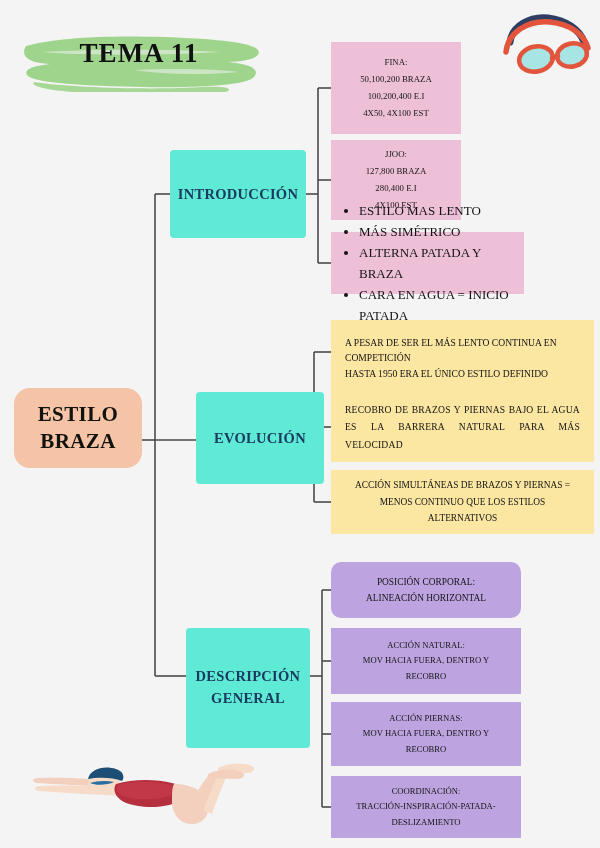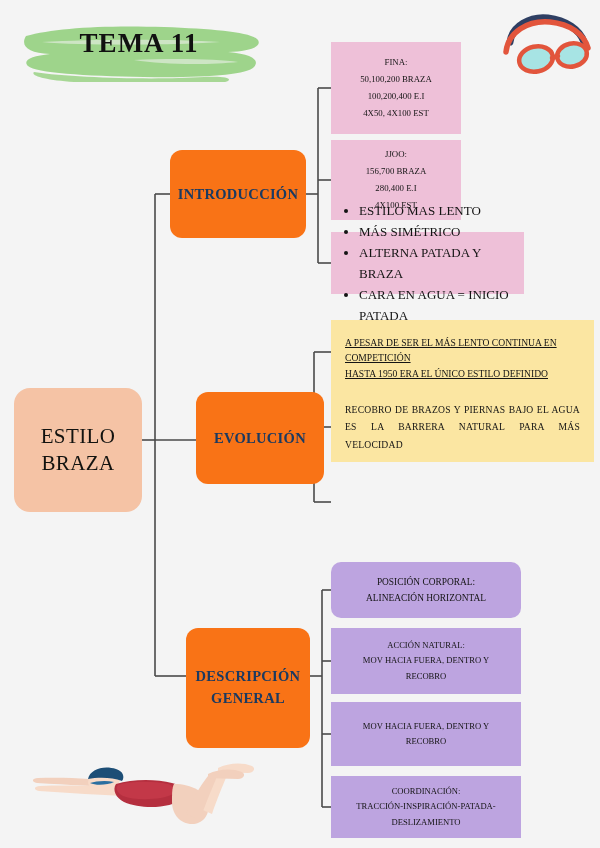--- a/index.html
+++ b/index.html
@@ -9,21 +9,21 @@
     font-family:"Liberation Serif", serif;
     overflow:hidden;
     position:relative;
   }
   #canvas{position:absolute;left:0;top:0;width:600px;height:848px;}
 
   
   #wires{position:absolute;left:0;top:0;width:600px;height:848px;pointer-events:none;}
 
   
-  .title-wrap{position:absolute;left:14px;top:20px;width:250px;height:62px;}
+  .title-wrap{position:absolute;left:14px;top:30px;width:250px;height:62px;}
   .brush{position:absolute;left:0;top:0;width:250px;height:62px;}
   .title-text{
     position:absolute;left:0;top:8px;width:250px;
     text-align:center;
     font-size:27px;font-weight:bold;letter-spacing:1px;
     color:#111;
   }
 
   
   .goggles{position:absolute;left:496px;top:8px;width:100px;height:80px;}
@@ -32,27 +32,27 @@
   .swimmer{position:absolute;left:22px;top:752px;width:250px;height:96px;}
 
   
   .node{
     position:absolute;
     box-sizing:border-box;
     display:flex;align-items:center;justify-content:center;
     text-align:center;
   }
   .root{
-    left:14px;top:388px;width:128px;height:124px;
+    left:14px;top:388px;width:128px;height:80px;
     background:#f5c3a5;border-radius:16px;
-    color:#12120f;font-size:21px;font-weight:normal;line-height:1.28;
+    color:#12120f;font-size:21px;font-weight:bold;line-height:1.28;
     letter-spacing:.4px;
   }
   .branch{
-    background:#f97316;border-radius:12px;
+    background:#5eead4;border-radius:4px;
     color:#1b3a61;font-weight:bold;letter-spacing:.3px;
   }
   #branch-intro{left:170px;top:150px;width:136px;height:88px;font-size:14.5px;}
   #branch-evol{left:196px;top:392px;width:128px;height:92px;font-size:14.5px;}
   #branch-desc{left:186px;top:628px;width:124px;height:120px;font-size:14.5px;line-height:1.5;}
 
   
   .card{
     position:absolute;box-sizing:border-box;
     display:flex;flex-direction:column;justify-content:center;
@@ -66,21 +66,21 @@
   .c-center{text-align:center;}
   .c-left{text-align:left;}
   .c-just{text-align:justify;text-align-last:left;}
 
   #p1{left:331px;top:42px;width:130px;height:92px;font-size:8.8px;line-height:1.95;padding:4px 6px;}
   #p2{left:331px;top:140px;width:130px;height:80px;font-size:8.8px;line-height:1.95;padding:4px 6px;font-family:Liberation Serif, serif;}
   #p3{left:331px;top:232px;width:193px;height:62px;font-size:13px;line-height:1.62;padding:6px 6px 6px 6px;}
   #p3 ul{margin:0;padding-left:22px;}
   #p3 li{margin:0;}
 
-  #y1{left:331px;top:320px;width:263px;height:76px;font-size:9.6px;line-height:1.62;padding:6px 14px;text-decoration:underline;}
+  #y1{left:331px;top:320px;width:263px;height:76px;font-size:9.6px;line-height:1.62;padding:6px 14px;}
   #y2{left:331px;top:392px;width:263px;height:70px;font-size:9.6px;line-height:1.8;padding:6px 14px;letter-spacing:.2px;}
   #y3{left:331px;top:470px;width:263px;height:64px;font-size:9.4px;line-height:1.78;padding:6px 14px;}
 
   #v1{left:331px;top:562px;width:190px;height:56px;font-size:9.4px;line-height:1.72;padding:5px 8px;border-radius:10px;}
   #v2{left:331px;top:628px;width:190px;height:66px;font-size:8.6px;line-height:1.78;padding:5px 8px;}
   #v3{left:331px;top:702px;width:190px;height:64px;font-size:8.6px;line-height:1.78;padding:5px 8px;}
   #v4{left:331px;top:776px;width:190px;height:62px;font-size:8.6px;line-height:1.78;padding:5px 8px;}
 </style>
 </head>
 <body style="background: rgb(244, 244, 244);">
@@ -196,21 +196,21 @@
 
   <div id="p1" class="card pink c-center">
     <span class="ln">FINA:</span>
     <span class="ln">50,100,200 BRAZA</span>
     <span class="ln">100,200,400 E.I</span>
     <span class="ln">4X50, 4X100 EST</span>
   </div>
 
   <div id="p2" class="card pink c-center">
     <span class="ln">JJOO:</span>
-    <span class="ln">156,700 BRAZA</span>
+    <span class="ln">127,800 BRAZA</span>
     <span class="ln">280,400 E.I</span>
     <span class="ln">4X100 EST</span>
   </div>
 
   <div id="p3" class="card pink c-left">
     <ul>
       <li>ESTILO MAS LENTO</li>
       <li>MÁS SIMÉTRICO</li>
       <li>ALTERNA PATADA Y BRAZA</li>
       <li>CARA EN AGUA = INICIO PATADA</li>
@@ -219,33 +219,37 @@
 
   <div id="y1" class="card yellow c-left">
     <span class="ln">A PESAR DE SER EL MÁS LENTO CONTINUA EN COMPETICIÓN</span>
     <span class="ln">HASTA 1950 ERA EL ÚNICO ESTILO DEFINIDO</span>
   </div>
 
   <div id="y2" class="card yellow c-just">
     <span class="ln">RECOBRO DE BRAZOS Y PIERNAS BAJO EL AGUA ES LA BARRERA NATURAL PARA MÁS VELOCIDAD</span>
   </div>
 
+  <div id="y3" class="card yellow c-center">
+    <span class="ln">ACCIÓN SIMULTÁNEAS DE BRAZOS Y PIERNAS = MENOS CONTINUO QUE LOS ESTILOS ALTERNATIVOS</span>
+  </div>
 
   <div id="v1" class="card purple c-center">
     <span class="ln">POSICIÓN CORPORAL:</span>
     <span class="ln">ALINEACIÓN HORIZONTAL</span>
   </div>
 
   <div id="v2" class="card purple c-center">
     <span class="ln">ACCIÓN NATURAL:</span>
     <span class="ln">MOV HACIA FUERA, DENTRO Y</span>
     <span class="ln">RECOBRO</span>
   </div>
 
   <div id="v3" class="card purple c-center">
+    <span class="ln">ACCIÓN PIERNAS:</span>
     <span class="ln">MOV HACIA FUERA, DENTRO Y</span>
     <span class="ln">RECOBRO</span>
   </div>
 
   <div id="v4" class="card purple c-center">
     <span class="ln">COORDINACIÓN:</span>
     <span class="ln">TRACCIÓN-INSPIRACIÓN-PATADA-</span>
     <span class="ln">DESLIZAMIENTO</span>
   </div>
 

